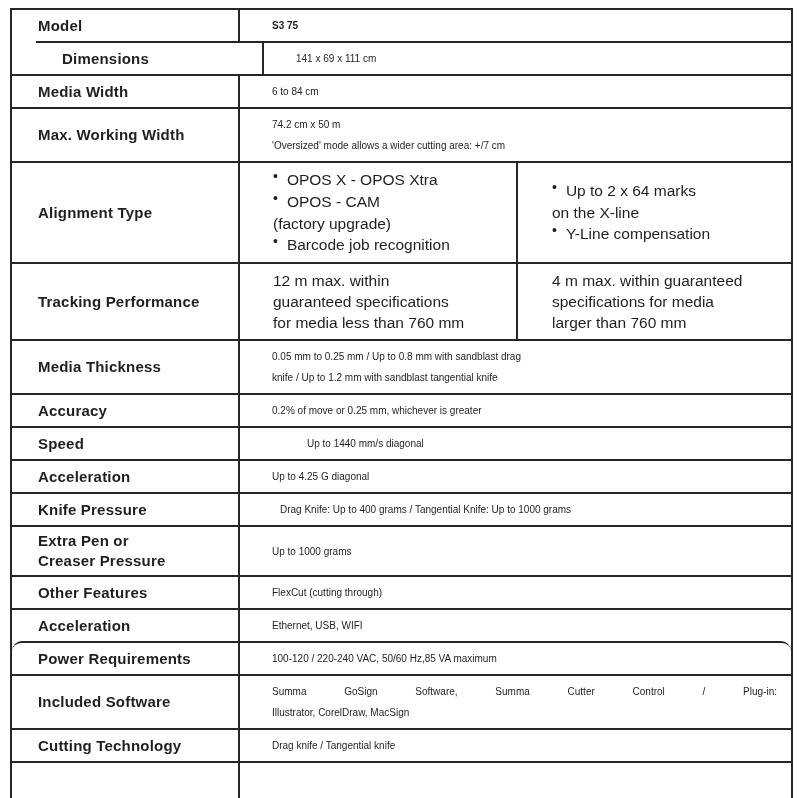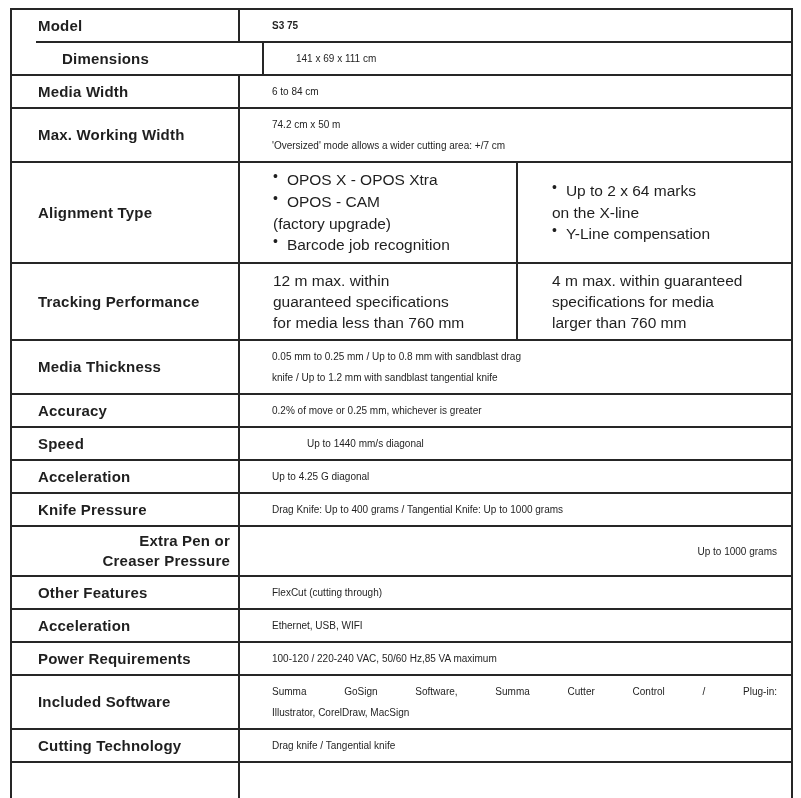--- a/index.html
+++ b/index.html
@@ -101,25 +101,25 @@
   .r-model            { min-height: 27px; }
   .r-dimensions       { min-height: 33px; margin-left: 24px; }
   .r-media-width      { min-height: 33px; }
   .r-max-working      { min-height: 52px; }
   .r-alignment        { min-height: 88px; }
   .r-tracking         { min-height: 67px; }
   .r-media-thickness  { min-height: 51px; }
   .r-accuracy         { min-height: 33px; }
   .r-speed            { min-height: 31px; gap: 35px; }
   .r-acceleration     { min-height: 31px; }
-  .r-knife            { min-height: 31px; }
-  .r-extra-pen        { min-height: 48px; text-align: right; }
+  .r-knife            { min-height: 31px; gap: 8px; }
+  .r-extra-pen        { min-height: 48px; }
   .r-other            { min-height: 33px; }
   .r-connectivity     { min-height: 31px; }
-  .r-power            { min-height: 33px; }
+  .r-power            { min-height: 33px; border-radius: 10px; }
   .r-software         { min-height: 54px; }
   .r-cutting          { min-height: 32px; }
   .r-dual             { min-height: 31px; flex-direction: column; }
 </style>
 </head>
 <body>
 
 <div class="spec-table">
 
   <div class="row r-model">

